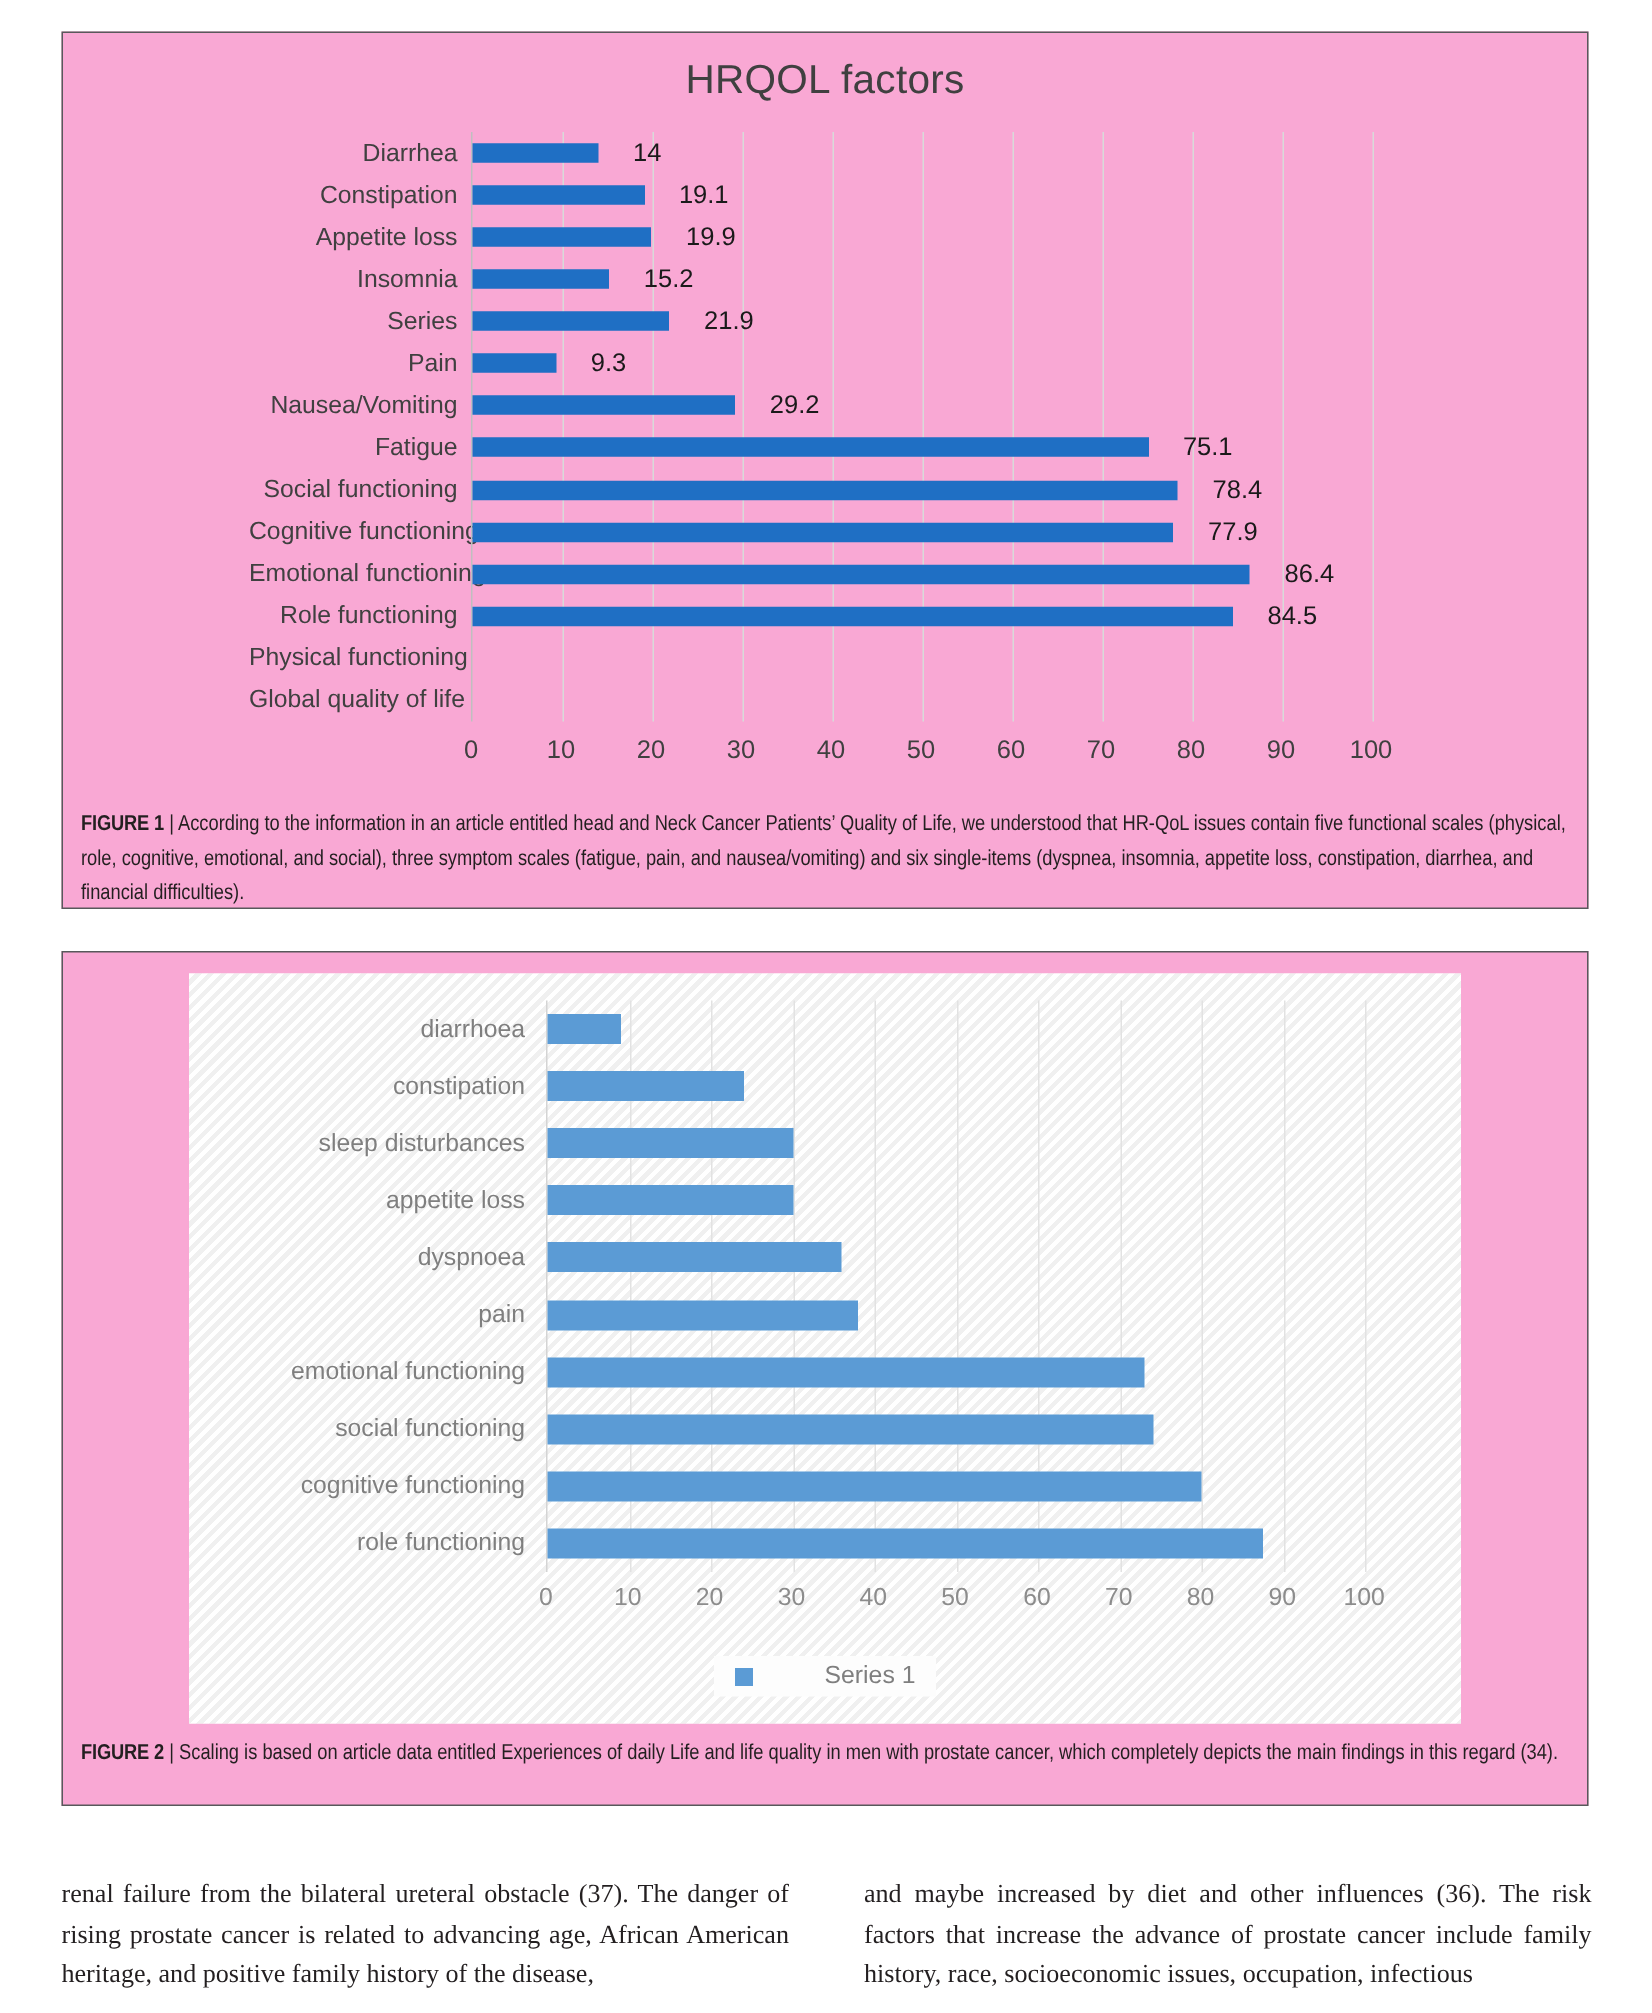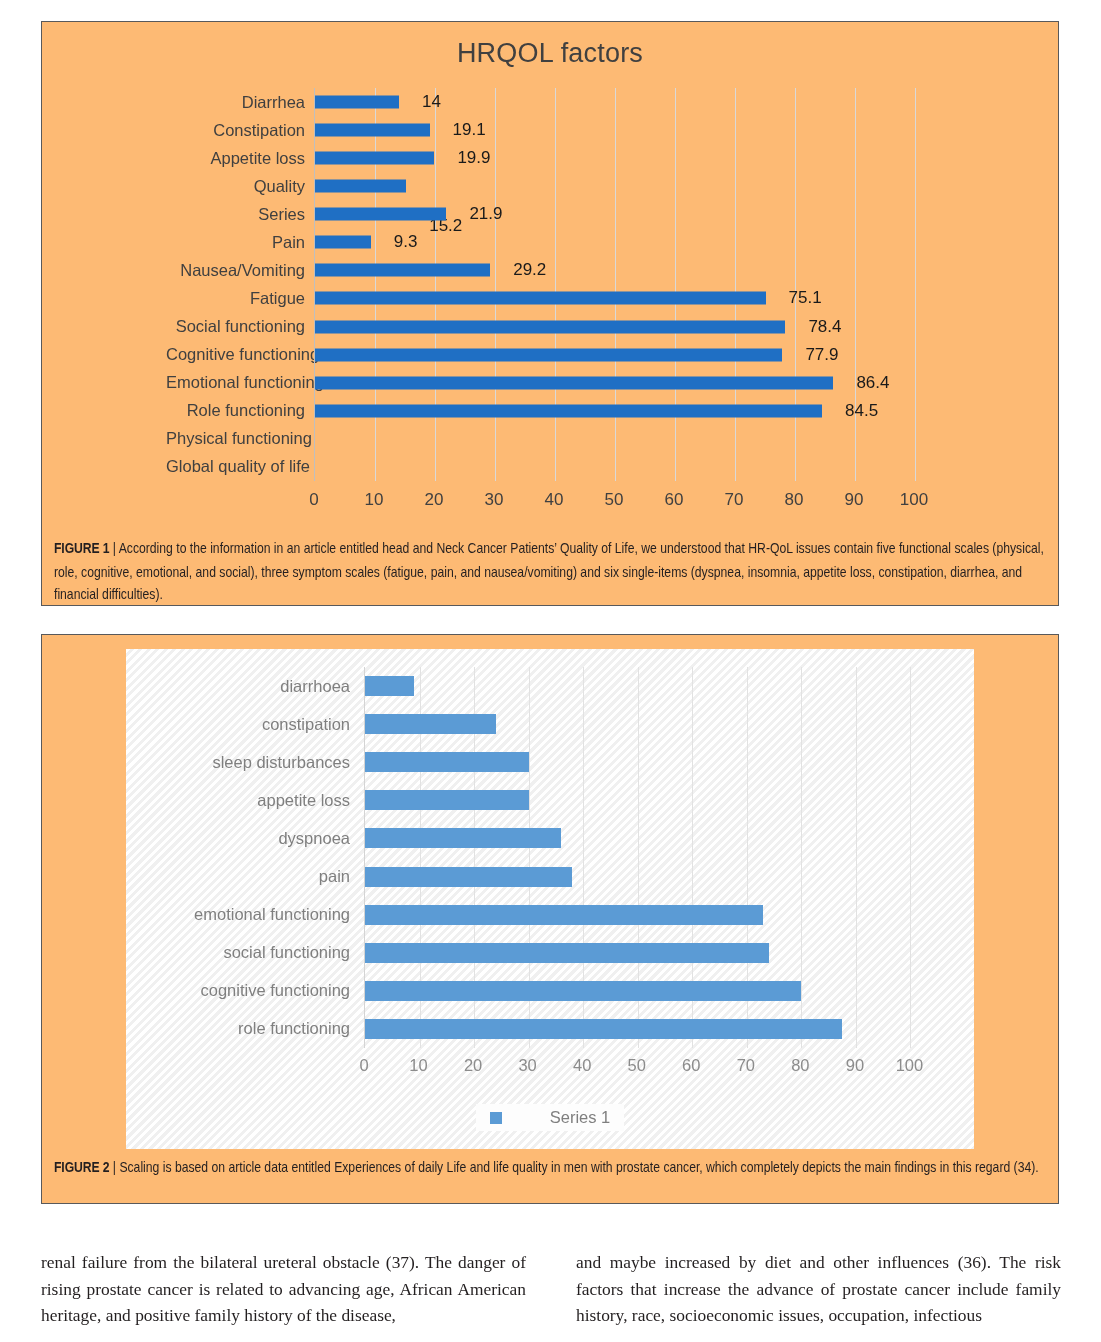--- a/index.html
+++ b/index.html
@@ -20,21 +20,21 @@
     width: 1101px;
     height: 1342px;
     position: relative;
   }
 
   
   .figure-box {
     position: absolute;
     box-sizing: border-box;
     border: 1.5px solid #58595b;
-    background: #fdba74;
+    background: #f9a8d4;
   }
   #figure-1-panel { left: 41px; top: 21px; width: 1018px; height: 585px; }
   #figure-2-panel { left: 41px; top: 634px; width: 1018px; height: 570px; padding-left: 38px; }
 
   
   .f1-chart {
     position: absolute;
     left: 0; top: 0; right: 0; bottom: 0;
   }
   .f1-title {
@@ -277,21 +277,21 @@
             <div class="f1-row">
               <div class="f1-cat">Diarrhea</div>
             </div>
             <div class="f1-row">
               <div class="f1-cat">Constipation</div>
             </div>
             <div class="f1-row">
               <div class="f1-cat">Appetite loss</div>
             </div>
             <div class="f1-row">
-              <div class="f1-cat">Quality</div>
+              <div class="f1-cat">Insomnia</div>
             </div>
             <div class="f1-row">
               <div class="f1-cat">Series</div>
             </div>
             <div class="f1-row">
               <div class="f1-cat">Pain</div>
             </div>
             <div class="f1-row">
               <div class="f1-cat">Nausea/Vomiting</div>
             </div>
@@ -335,21 +335,21 @@
             <div class="f1-barrow">
               <div class="f1-bar" style="left: 0px; width: 114.6px; background: rgb(31, 111, 196);"></div>
               <div class="f1-val" style="left: 114.6px;">19.1</div>
             </div>
             <div class="f1-barrow">
               <div class="f1-bar" style="left: 0px; width: 119.4px; background: rgb(31, 111, 196);"></div>
               <div class="f1-val" style="left: 119.4px;">19.9</div>
             </div>
             <div class="f1-barrow">
               <div class="f1-bar" style="left: 0px; width: 91.2px; background: rgb(31, 111, 196);"></div>
-              <div class="f1-val" style="left: 91.2px; margin-top: 40px;">15.2</div>
+              <div class="f1-val" style="left: 91.2px;">15.2</div>
             </div>
             <div class="f1-barrow">
               <div class="f1-bar" style="left: 0px; width: 131.4px; background: rgb(31, 111, 196);"></div>
               <div class="f1-val" style="left: 131.4px;">21.9</div>
             </div>
             <div class="f1-barrow">
               <div class="f1-bar" style="left: 0px; width: 55.8px; background: rgb(31, 111, 196);"></div>
               <div class="f1-val" style="left: 55.8px;">9.3</div>
             </div>
             <div class="f1-barrow">

